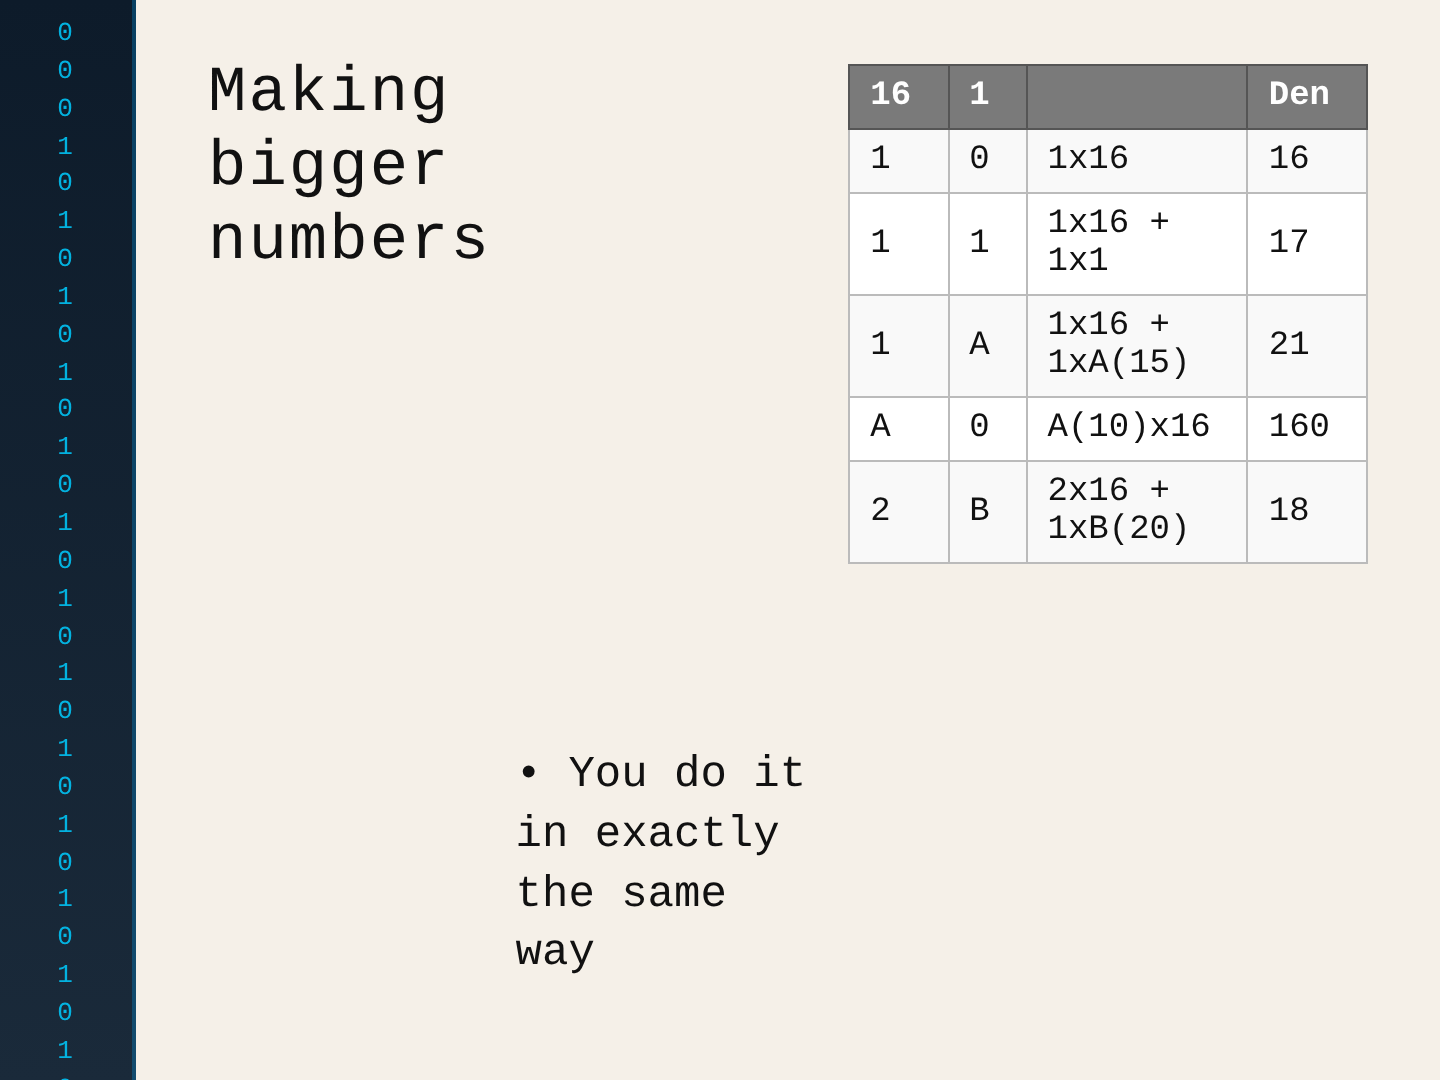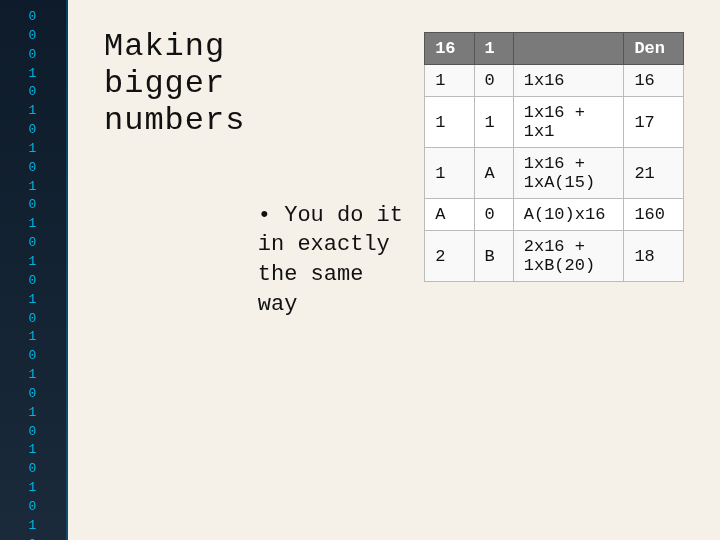--- a/index.html
+++ b/index.html
@@ -53,21 +53,21 @@
       margin-bottom: 28px;
       letter-spacing: 1px;
     }
 
     .bullet-text {
       font-family: 'Courier New', Courier, monospace;
       font-size: 22px;
       color: #111;
       margin-bottom: 20px;
       display: flex;
-      align-items: center;
+      align-items: flex-end;
       gap: 6px;
       line-height: 1.35;
     }
 
     .table-container {
       margin-left: 18px;
       margin-top: 4px;
     }
 
     table {

